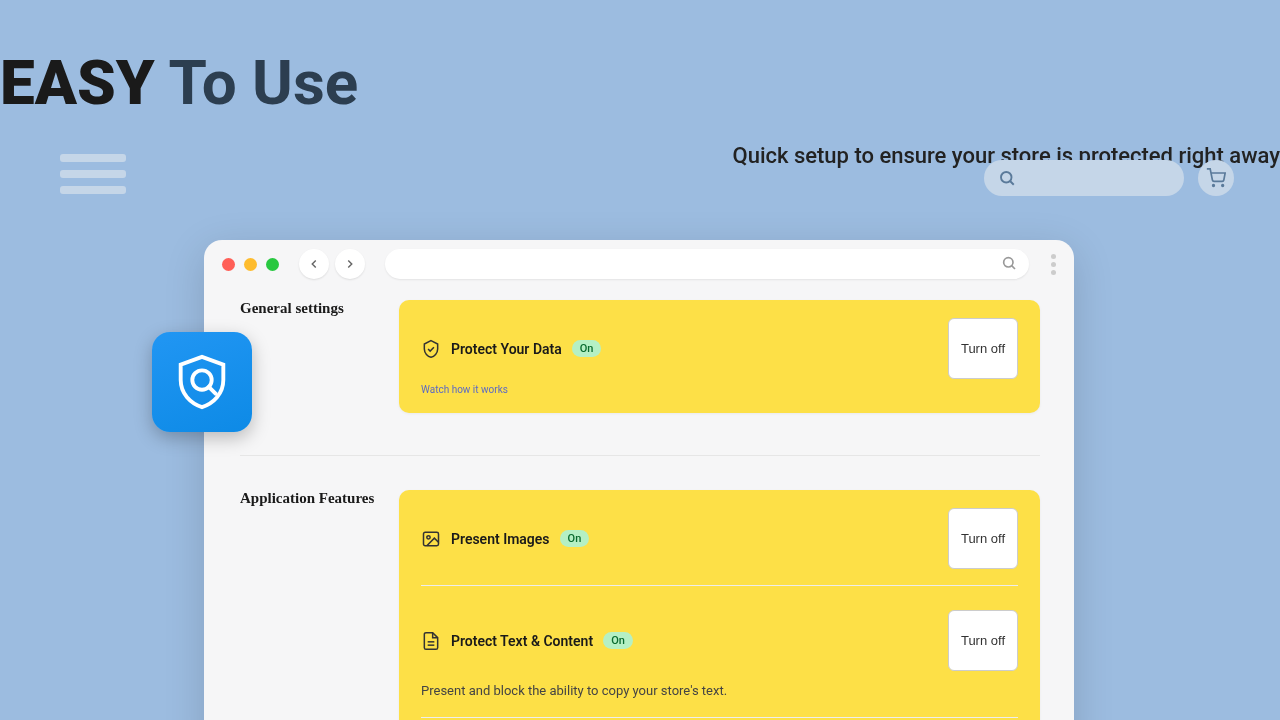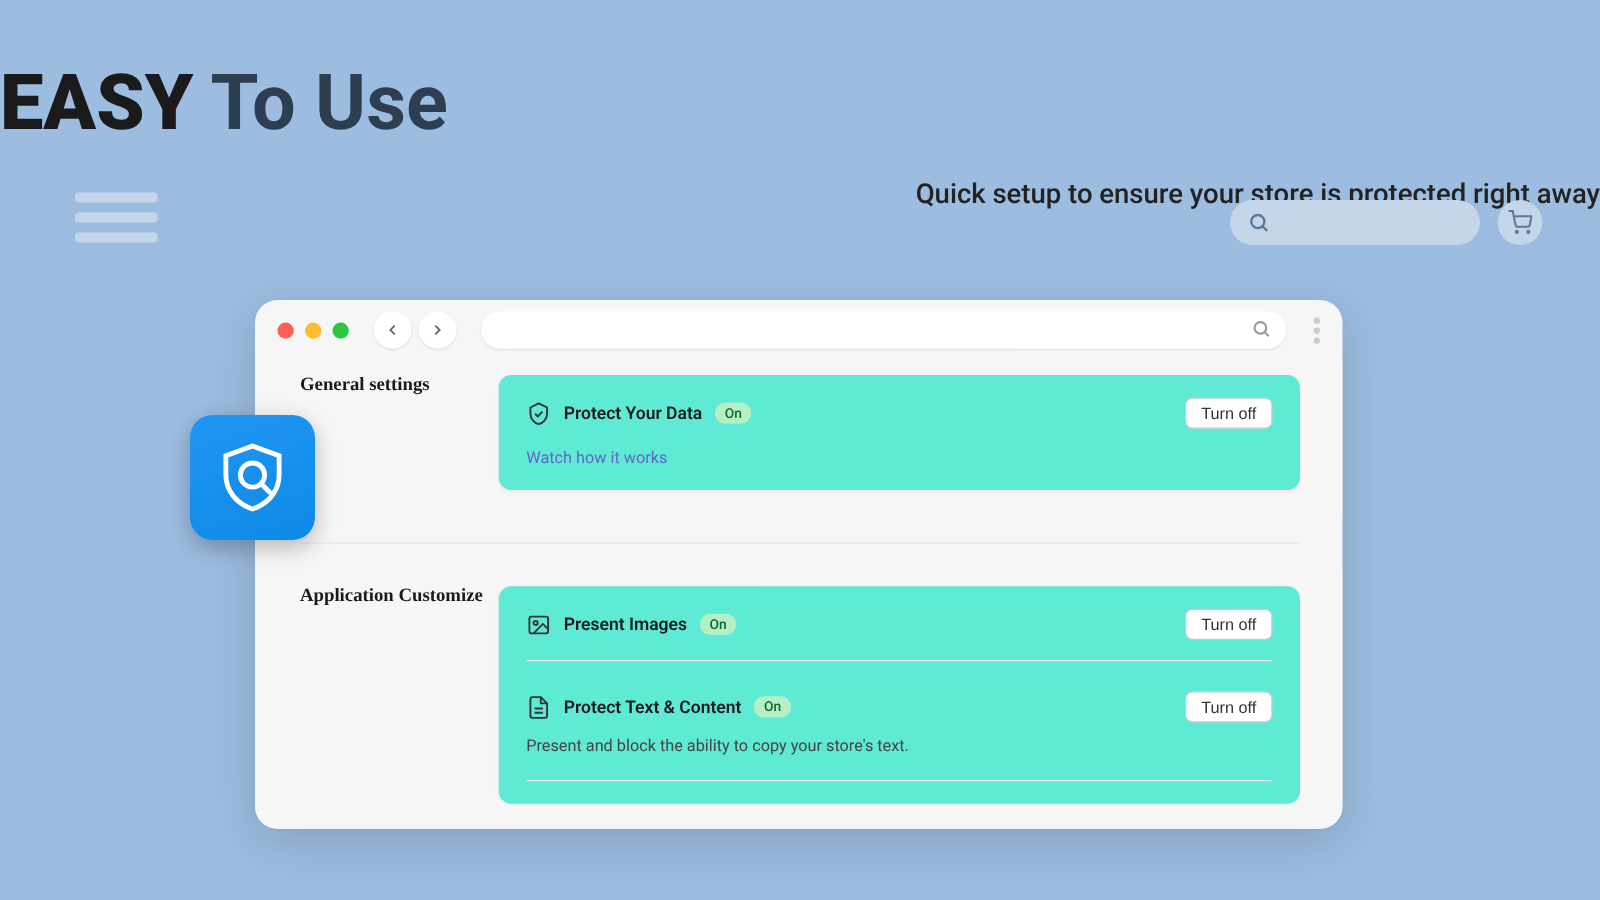--- a/index.html
+++ b/index.html
@@ -27,29 +27,29 @@
 .nav-arrow svg{width:14px;height:14px;stroke:#666;}
 .urlbar{flex:1;height:30px;background:#fff;border-radius:15px;margin-left:10px;position:relative;box-shadow:0 1px 2px rgba(0,0,0,0.08);}
 .urlbar .sicon{position:absolute;right:12px;top:6px;width:16px;height:16px;stroke:#999;}
 .menu-dots{display:flex;flex-direction:column;gap:3px;margin-left:12px;}
 .menu-dots div{width:5px;height:5px;border-radius:50%;background:#ccc;}
 .content{display:flex;background:#f6f6f7;padding:0 0 20px 0;}
 .left-col{width:195px;padding:12px 0 0 36px;font-family:Liberation Serif, serif;}
 .section-title{font-size:15px;font-weight:600;color:#1a1a1a;}
 .section-desc{font-size:13px;color:#555;margin-top:12px;}
 .right-col{flex:1;padding:12px 34px 0 0;}
-.card{background:#5eead4;border-radius:10px;box-shadow:0 1px 3px rgba(0,0,0,0.05);padding:18px 22px;}
+.card{background:#fde047;border-radius:10px;box-shadow:0 1px 3px rgba(0,0,0,0.05);padding:18px 22px;}
 .card-row{display:flex;align-items:center;gap:10px;}
 .card-row .feat-icon{width:20px;height:20px;flex-shrink:0;}
 .feat-title{font-size:14px;font-weight:600;color:#1a1a1a;}
 .badge{background:#b5f0c4;color:#0a6b2f;font-size:11px;font-weight:500;padding:2px 8px;border-radius:10px;}
 .spacer{flex:1;}
-.toggle-btn{background:#fff;border:1px solid #ccc;border-radius:6px;padding:4px 12px;font-size:13px;cursor:pointer;color:#333;}
+.toggle-btn{background:#fff;border:1px solid #ccc;border-radius:6px;padding:22px 12px;font-size:13px;cursor:pointer;color:#333;}
 .card-desc{font-size:13px;color:#444;margin-top:14px;line-height:1.5;}
-.card-link{font-size:13px;color:#5c6ac4;margin-top:16px;display:block;}
+.card-link{font-size:10px;color:#5c6ac4;margin-top:5px;display:block;}
 .section-divider{height:1px;background:#e6e6e6;margin:22px 34px 22px 36px;}
 .feat-block{padding:18px 22px;}
 .feat-block .card-desc{margin-top:10px;}
 .inner-divider{height:1px;background:#ededed;margin-top:16px;}
 </style>
 </head>
 <body>
 
 <div class="hero-title">
   <span class="bold">EASY</span>
@@ -136,21 +136,21 @@
         </div>
         <a class="card-link">Watch how it works</a>
       </div>
     </div>
   </div>
 
   <div class="section-divider"></div>
 
   <div class="content" style="padding-top:0;">
     <div class="left-col">
-      <div class="section-title">Application Customize</div>
+      <div class="section-title">Application Features</div>
     </div>
     <div class="right-col">
       <div class="card" style="padding:0;">
 
         <div class="feat-block">
           <div class="card-row">
             <svg class="feat-icon" viewBox="0 0 24 24" fill="none" stroke="#333" stroke-width="1.8">
                 <rect x="3" y="4" width="18" height="16" rx="2"></rect>
                 <circle cx="9" cy="10" r="2"></circle>
                 <path d="M21 16 L16 11 L7 20"></path>

